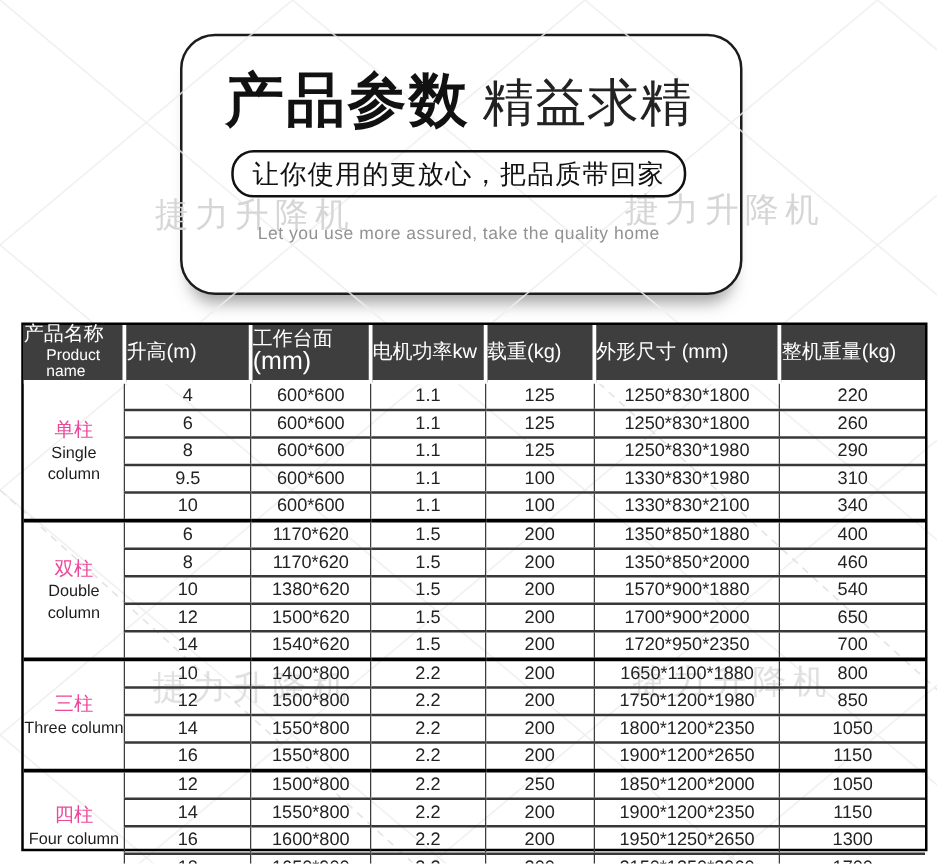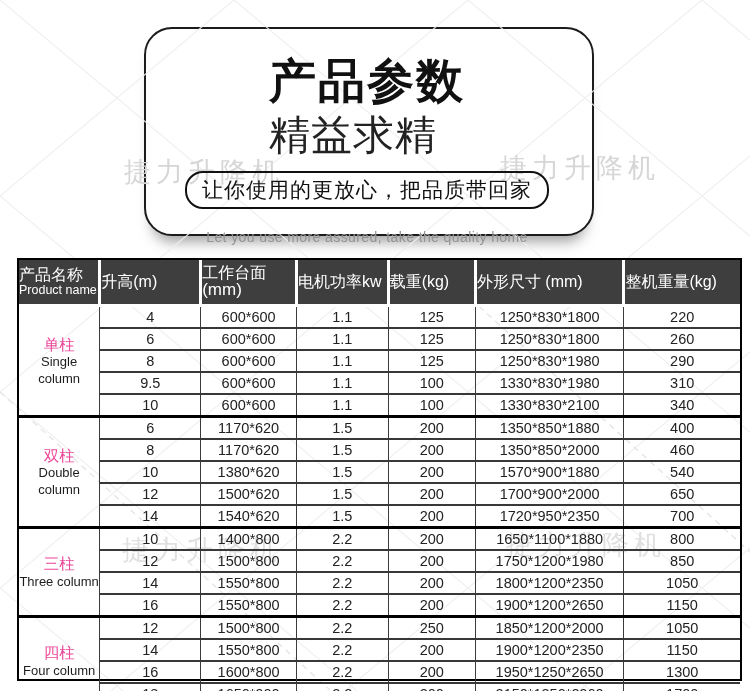--- a/index.html
+++ b/index.html
@@ -8,40 +8,40 @@
 
   
   #wm-layer{position:absolute;left:0;top:0;width:750px;height:691px;z-index:2;pointer-events:none;}
 
   
   .card{position:absolute;left:144px;top:27px;width:446px;height:205px;z-index:1;
         border:2px solid #1c1c1c;border-radius:28px;background:#ffffff;
         box-shadow:0 14px 13px -8px rgba(90,90,90,.55);}
   .card-content{position:absolute;left:144px;top:27px;width:446px;height:205px;z-index:3;
         display:flex;flex-direction:column;align-items:center;}
-  .hero-title-row{margin-top:31px;display:flex;align-items:baseline;gap:10px;white-space:nowrap;flex-direction:column;}
+  .hero-title-row{margin-top:31px;display:flex;align-items:baseline;gap:10px;white-space:nowrap;}
   .hero-title{font-family:"Liberation Serif","DejaVu Serif",serif;font-weight:900;
         font-size:47px;color:#111;letter-spacing:2px;line-height:1;}
   .hero-tagline{font-family:Liberation Serif, serif;font-weight:300;
         font-size:41px;color:#222;letter-spacing:1px;line-height:1;}
   .hero-pill{margin-top:15px;border:2px solid #111;border-radius:18px;padding:3px 15px;
         font-family:"Liberation Serif","DejaVu Serif",serif;font-weight:400;
         font-size:21px;color:#111;letter-spacing:1px;white-space:nowrap;background:transparent;}
   .hero-sub{margin-top:20px;font-size:14px;color:#929292;font-weight:500;letter-spacing:.4px;white-space:nowrap;}
 
   
   .table-wrap{position:absolute;left:17px;top:258px;width:721px;height:419px;z-index:3;
         border:2px solid #000;}
   table{border-collapse:collapse;width:100%;height:100%;table-layout:fixed;}
   th{background:#3e3e3e;color:#fff;font-weight:500;vertical-align:middle;text-align:left;
      border-left:3px solid #fff;border-bottom:3px solid #fff;padding:0;height:44px;
      font-size:16px;line-height:1.05;}
   th:first-child{border-left:none;}
-  th .h-small{display:block;font-size:12.5px;font-weight:400;margin-top:1px;}
-  th .h-sub{display:block;font-size:17px;font-weight:500;margin-top:-1px;}
+  th .h-small{display:block;font-size:12.5px;font-weight:400;margin-top:1px;margin-left:18px;}
+  th .h-sub{display:block;font-size:20px;font-weight:500;margin-top:-1px;}
   td{padding:0;height:20px;text-align:center;vertical-align:middle;color:#222;
      font-size:14.5px;border-left:1.5px solid #3c3c3c;border-top:2px solid #383838;
      background:transparent;}
   tr.group-first td{border-top:3px solid #000;}
   tbody tr:first-child td{border-top:none;}
   td.gname{border-left:none;line-height:1.25;}
   td.gname .g-zh{font-size:15.5px;color:#ec4899;}
   td.gname .g-en{font-size:13px;color:#1d1d1d;}
 </style>
 </head>

